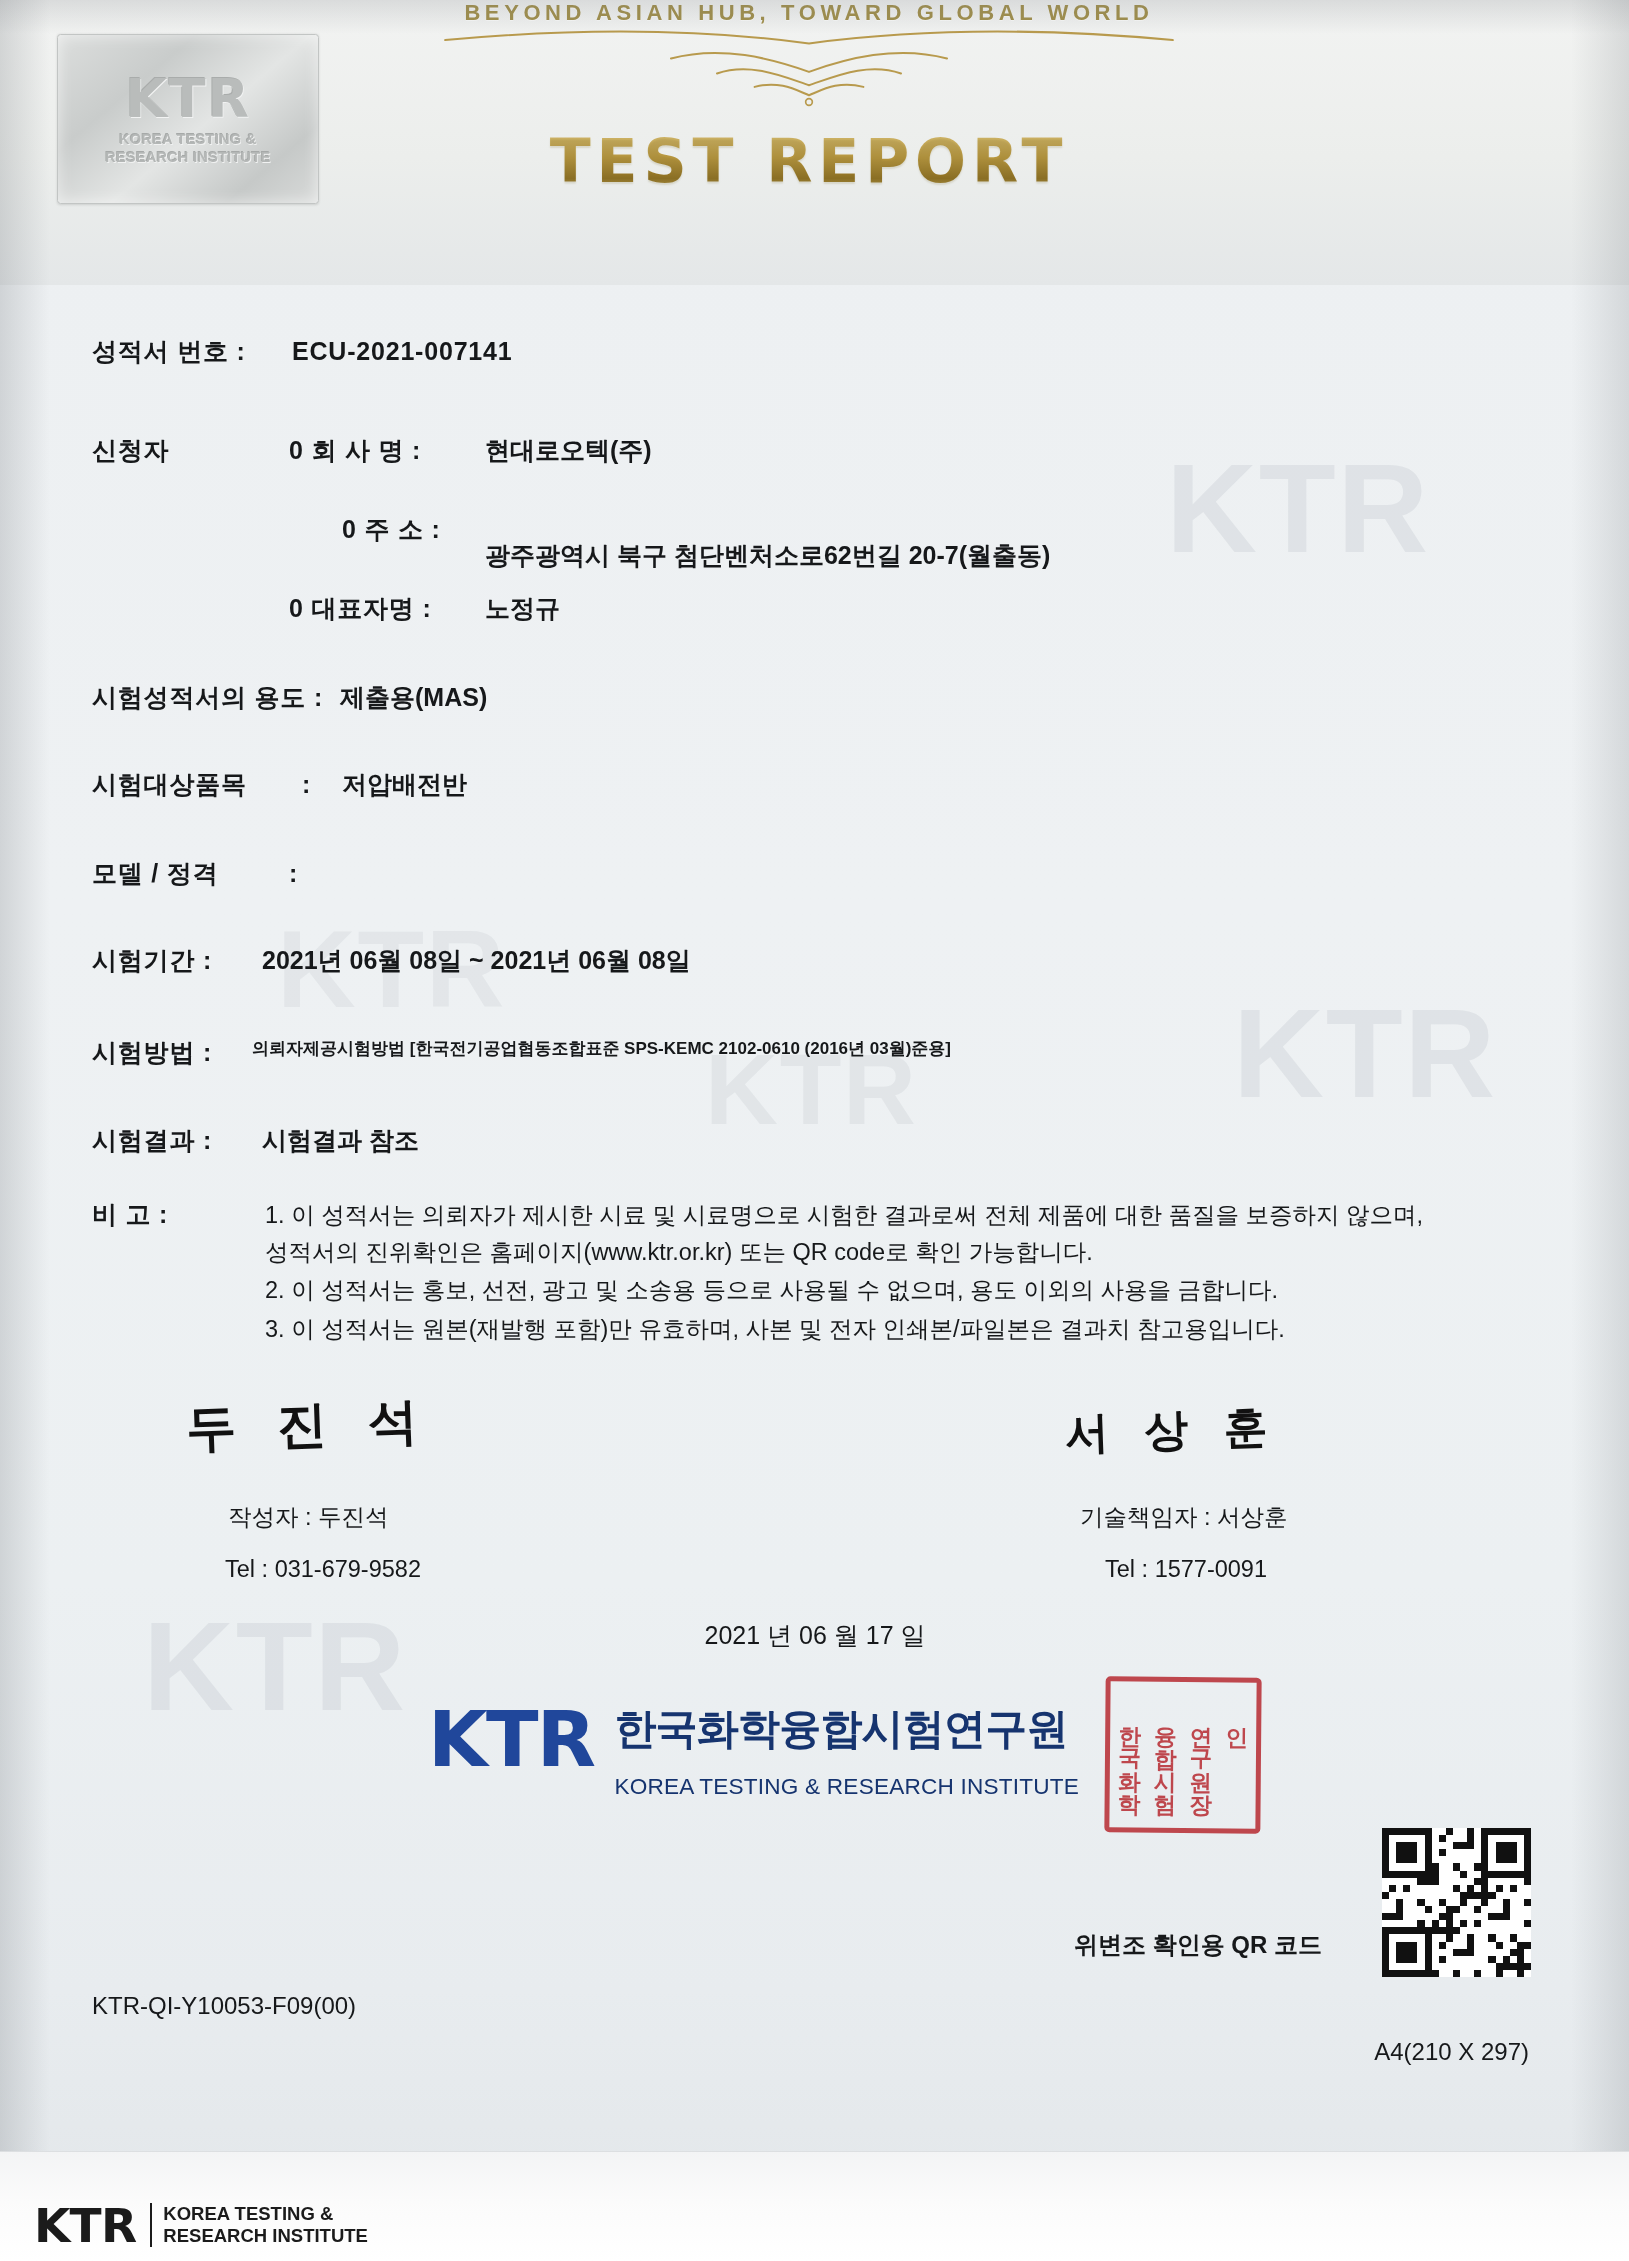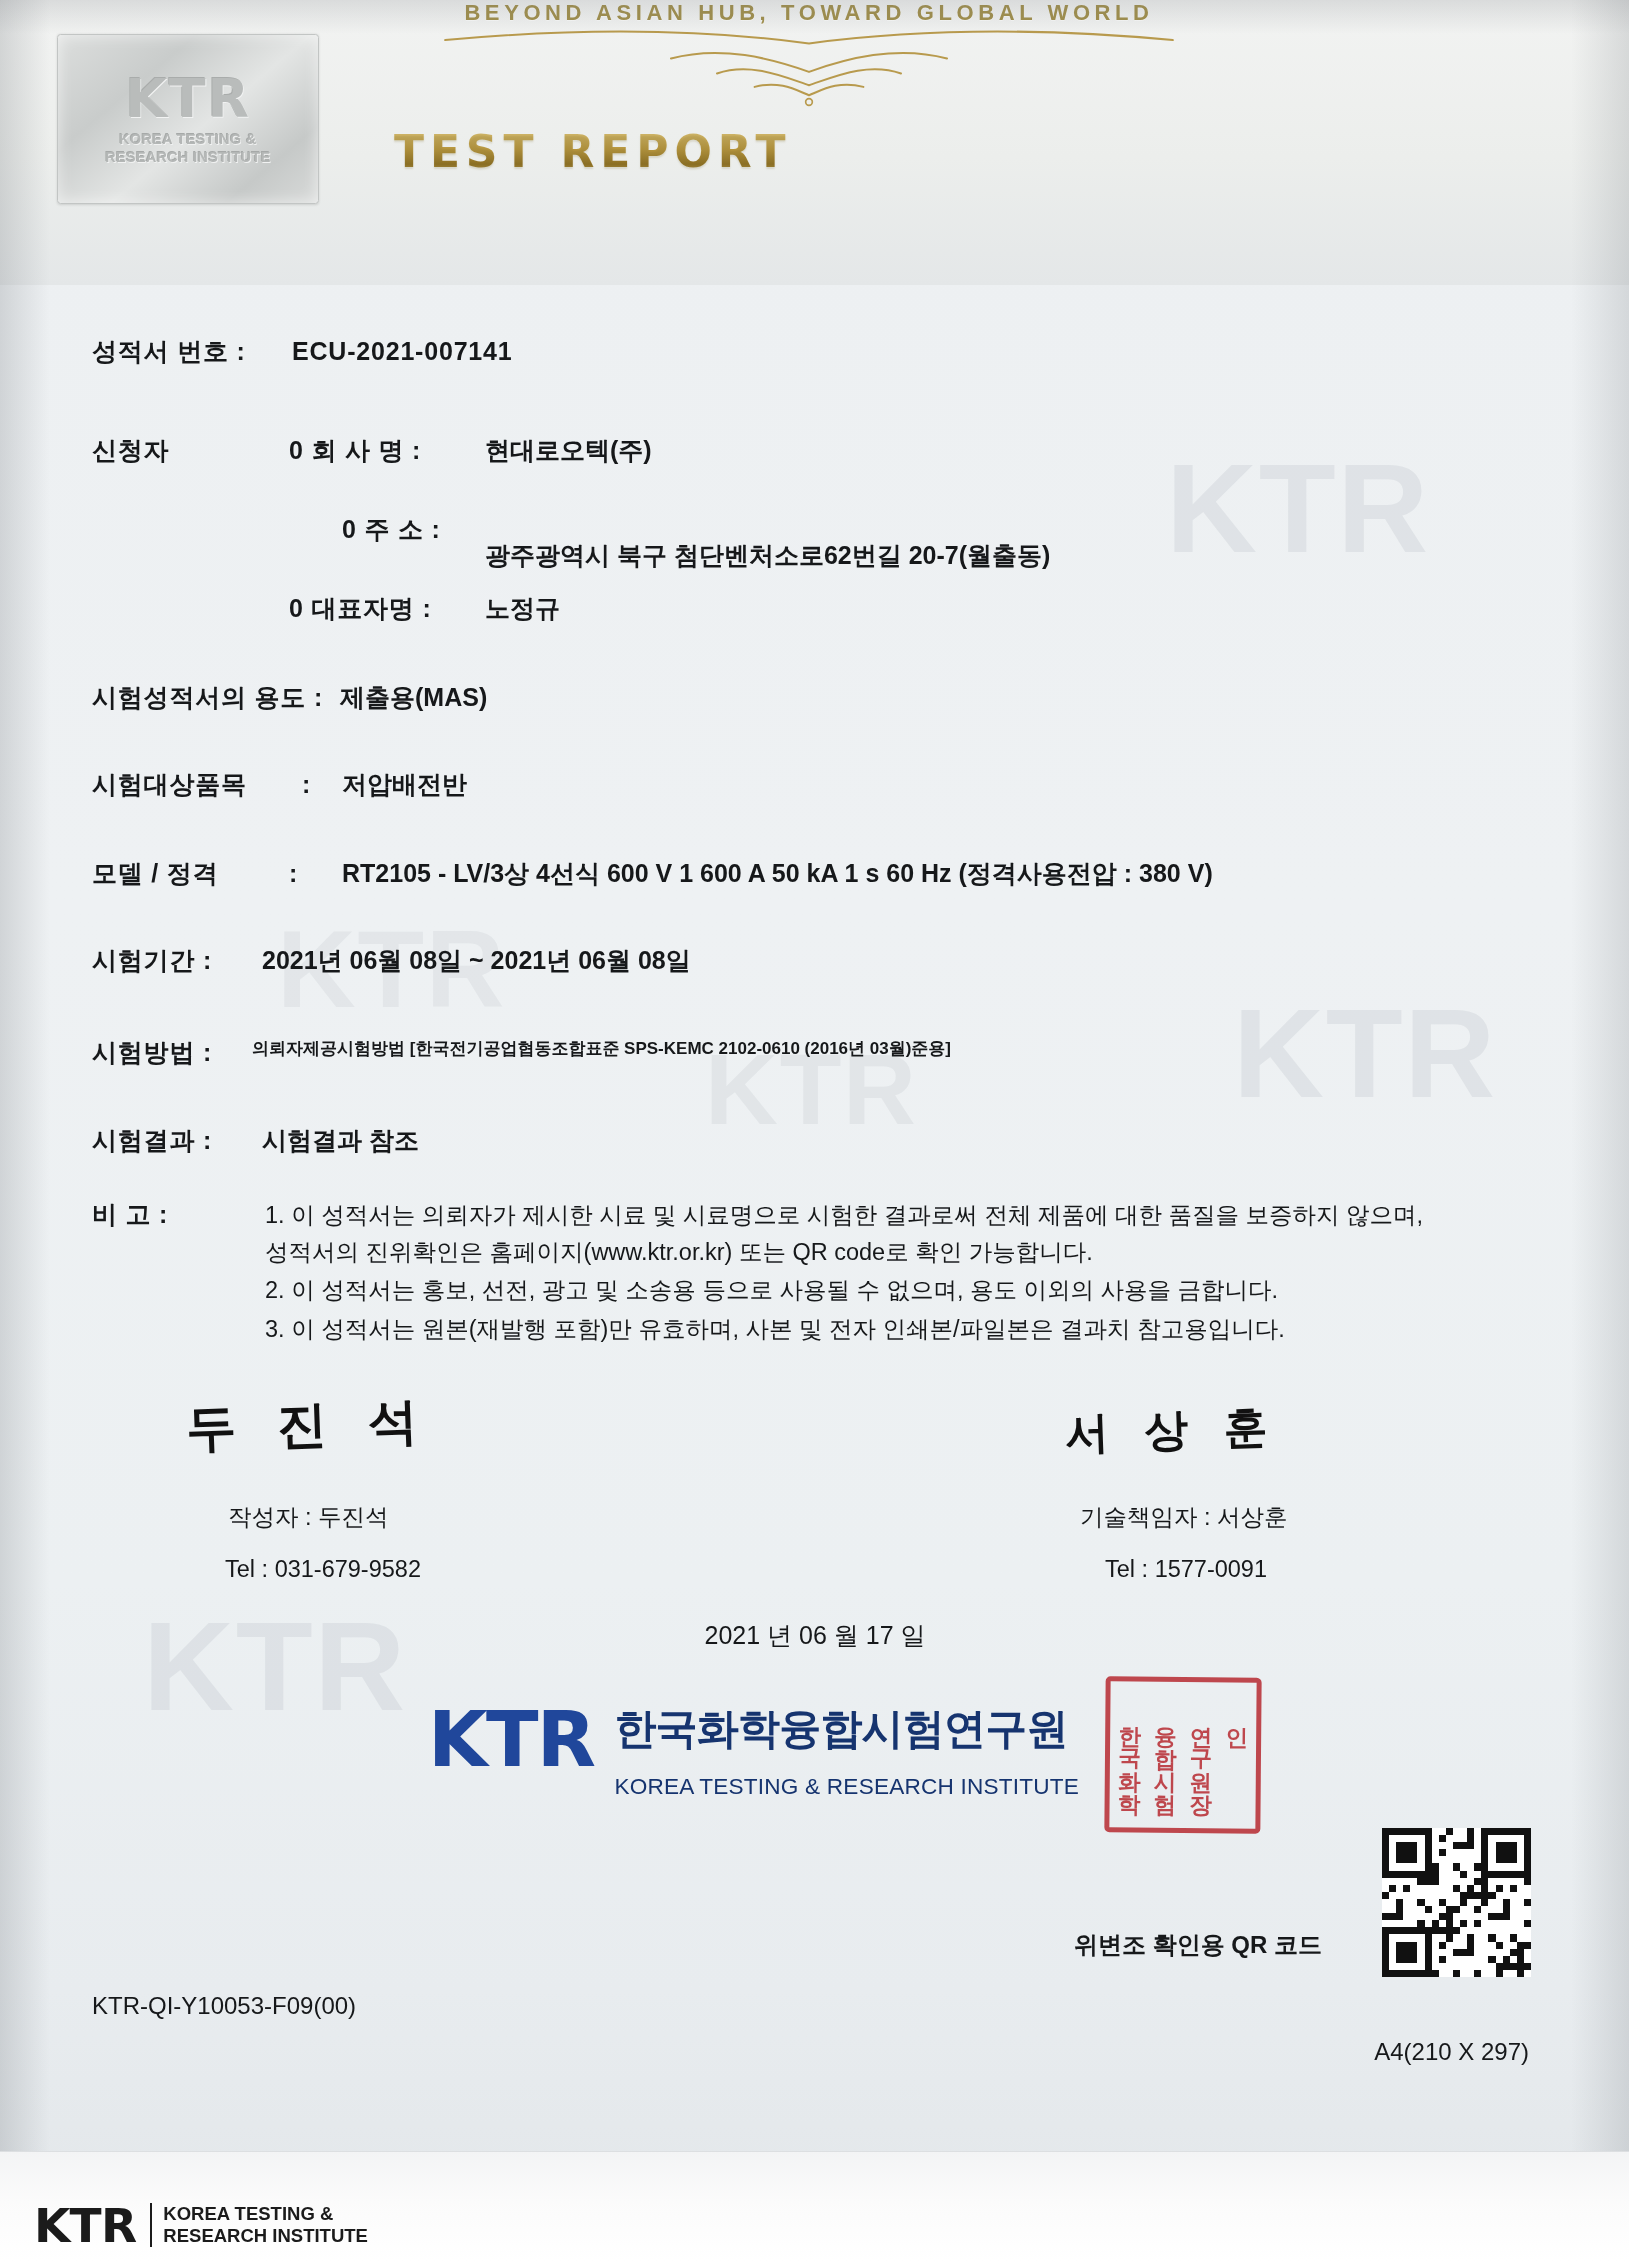--- a/index.html
+++ b/index.html
@@ -81,22 +81,22 @@
   }
   .hdr-flourish {
     position: absolute;
     left: 419px; top: 25px;
     width: 780px; height: 92px;
   }
   .hdr-title {
     position: absolute;
     left: 394px; top: 126px;
     width: 830px;
-    text-align: left;
-    font-size: 44px;
+    text-align: center;
+    font-size: 60px;
     font-weight: 700;
     letter-spacing: 5.9px;
     background: linear-gradient(180deg,#d9c27a 0%, #b8973f 45%, #8d6f22 75%, #cdb164 100%);
     -webkit-background-clip: text;
     background-clip: text;
     color: transparent;
     text-shadow: 0 1.7px 1.7px rgba(130,110,50,.18);
     font-family: "DejaVu Sans", sans-serif;
   }
 
@@ -348,21 +348,20 @@
 
   <div class="field lbl" style="left:92px; top:681px;">시험성적서의 용도 :</div>
   <div class="field val" style="left:340px; top:681px;">제출용(MAS)</div>
 
   <div class="field lbl" style="left:92px; top:768px;">시험대상품목</div>
   <div class="field lbl" style="left:302px; top:768px;">:</div>
   <div class="field val" style="left:342px; top:768px;">저압배전반</div>
 
   <div class="field lbl" style="left:92px; top:857px;">모델 / 정격</div>
   <div class="field lbl" style="left:289px; top:857px;">:</div>
-  <div class="field val" style="left:342px; top:857px;">RT2105 - LV/3상  4선식  600 V  1 600 A  50 kA  1 s  60 Hz (정격사용전압 : 380 V)</div>
 
   <div class="field lbl" style="left:92px; top:944px;">시험기간 :</div>
   <div class="field val" style="left:262px; top:944px;">2021년 06월 08일 ~ 2021년 06월 08일</div>
 
   <div class="field lbl" style="left:92px; top:1036px;">시험방법 :</div>
   <div class="field val" style="left:252px; top:1038px; font-size:17px;">의뢰자제공시험방법 [한국전기공업협동조합표준 SPS-KEMC 2102-0610 (2016년 03월)준용]</div>
 
   <div class="field lbl" style="left:92px; top:1124px;">시험결과 :</div>
   <div class="field val" style="left:262px; top:1124px;text-align:right;">시험결과 참조</div>
 

